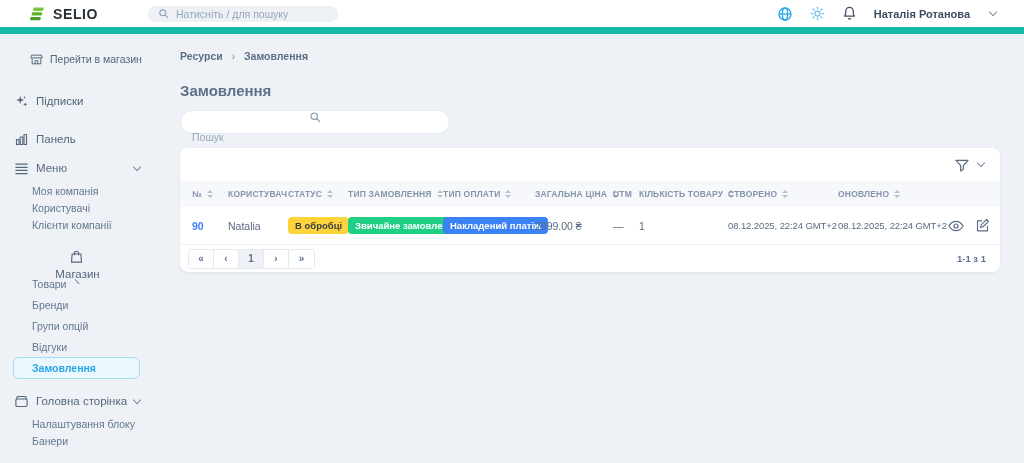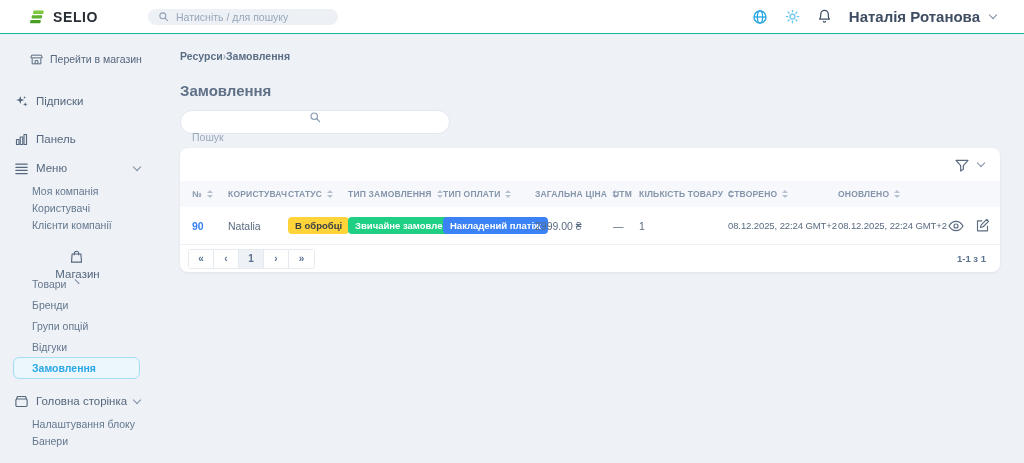--- a/index.html
+++ b/index.html
@@ -1,28 +1,28 @@
 <!DOCTYPE html>
 <html><head>
 <meta charset="utf-8">
 <style>
   *{margin:0;padding:0;box-sizing:border-box;}
   html,body{width:1024px;height:463px;overflow:hidden;}
   body{font-family:"Liberation Sans","DejaVu Sans",sans-serif;background:#eef1f6;color:#55677d;}
 
   
-  .topbar{position:relative;height:34px;background:#fff;border-bottom:1px solid #14b8a6;display:flex;align-items:center;}
+  .topbar{position:relative;height:34px;background:#fff;border-bottom:7px solid #14b8a6;display:flex;align-items:center;}
   .logo{display:flex;align-items:center;gap:7px;padding-left:30px;flex:0 0 148px;}
   .logo-text{font-size:14px;font-weight:800;letter-spacing:.6px;color:#272d35;}
   .top-search{display:flex;align-items:center;gap:7px;width:190px;height:16px;background:#edf1f6;border:none;border-radius:11px;padding:0 10px;color:#8fa0b5;}
   .top-search input{border:none;background:transparent;outline:none;font-size:10.5px;color:#55677d;width:100%;font-family:inherit;}
   .top-search input::placeholder{color:#97a7bb;}
   .top-right{margin-left:auto;display:flex;align-items:center;gap:17px;padding-right:28px;}
   .icon-btn{display:flex;align-items:center;justify-content:center;cursor:pointer;background:none;border:none;}
-  .user{display:flex;align-items:center;gap:10px;font-size:15px;font-weight:700;color:#3f4d63;cursor:pointer;}
+  .user{display:flex;align-items:center;gap:20px;font-size:11px;font-weight:700;color:#3f4d63;cursor:pointer;}
 
   .chev{width:6px;height:6px;border-right:1.5px solid #7c8da3;border-bottom:1.5px solid #7c8da3;transform:rotate(45deg);display:inline-block;margin-top:-3px;}
 
   
   .shell{display:flex;height:429px;}
   .sidebar{flex:0 0 152px;padding-top:0;font-size:11px;}
   .main{flex:1;padding:16px 24px 0 28px;min-width:0;}
 
   
   .store-link{display:flex;align-items:center;gap:7px;margin:15px 0 0 30px;height:20px;color:#55677d;font-size:10.5px;cursor:pointer;}
@@ -34,21 +34,21 @@
   .m-menu{margin-top:9px;}
   .m-mag{margin-top:16px;flex-direction:column;}
   .m-home{margin-top:13px;}
   .sub{list-style:none;margin-top:4px;}
   .sub li{padding-left:32px;height:17px;display:flex;align-items:center;font-size:10.5px;color:#64788e;cursor:pointer;}
   .sub.wide li{height:21px;}
   .sub li.active-wrap{padding-left:13px;}
   .active-box{display:flex;align-items:center;background:#ecf7fd;border:1px solid #a7dcf6;border-radius:6px;height:22px;width:127px;padding-left:18px;color:#2aa7e6;font-weight:700;}
 
   
-  .crumbs{display:flex;align-items:center;gap:0;font-size:10.5px;color:#5b6e85;font-weight:600;}
+  .crumbs{display:flex;align-items:center;gap:9px;font-size:10.5px;color:#5b6e85;font-weight:600;}
   .crumb-sep{color:#9aa9bc;font-size:10px;}
   .page-title{margin-top:20px;font-size:15px;font-weight:600;color:#5f7087;}
   .page-search{margin-top:11px;display:flex;align-items:center;gap:8px;width:270px;height:24px;background:#fff;border:1px solid #e2e8f0;border-radius:13px;padding:0 11px;flex-direction:column;}
   .page-search input{border:none;outline:none;background:transparent;font-size:10.5px;color:#55677d;width:100%;font-family:inherit;}
   .page-search input::placeholder{color:#9aa9bc;}
 
   .card{margin-top:14px;background:#fff;border-radius:8px;box-shadow:0 1px 3px rgba(40,60,90,.07);overflow:hidden;}
   .card-toolbar{height:33px;display:flex;align-items:center;justify-content:flex-end;gap:8px;padding-right:16px;}
   .tgrid{display:grid;grid-template-columns:36px 60px 60px 95px 92px 78px 26px 89px 110px 110px 1fr;align-items:center;padding-left:12px;}
   .thead{background:#f6f8fb;height:26px;font-size:8.5px;font-weight:700;color:#8595ab;letter-spacing:.2px;}

